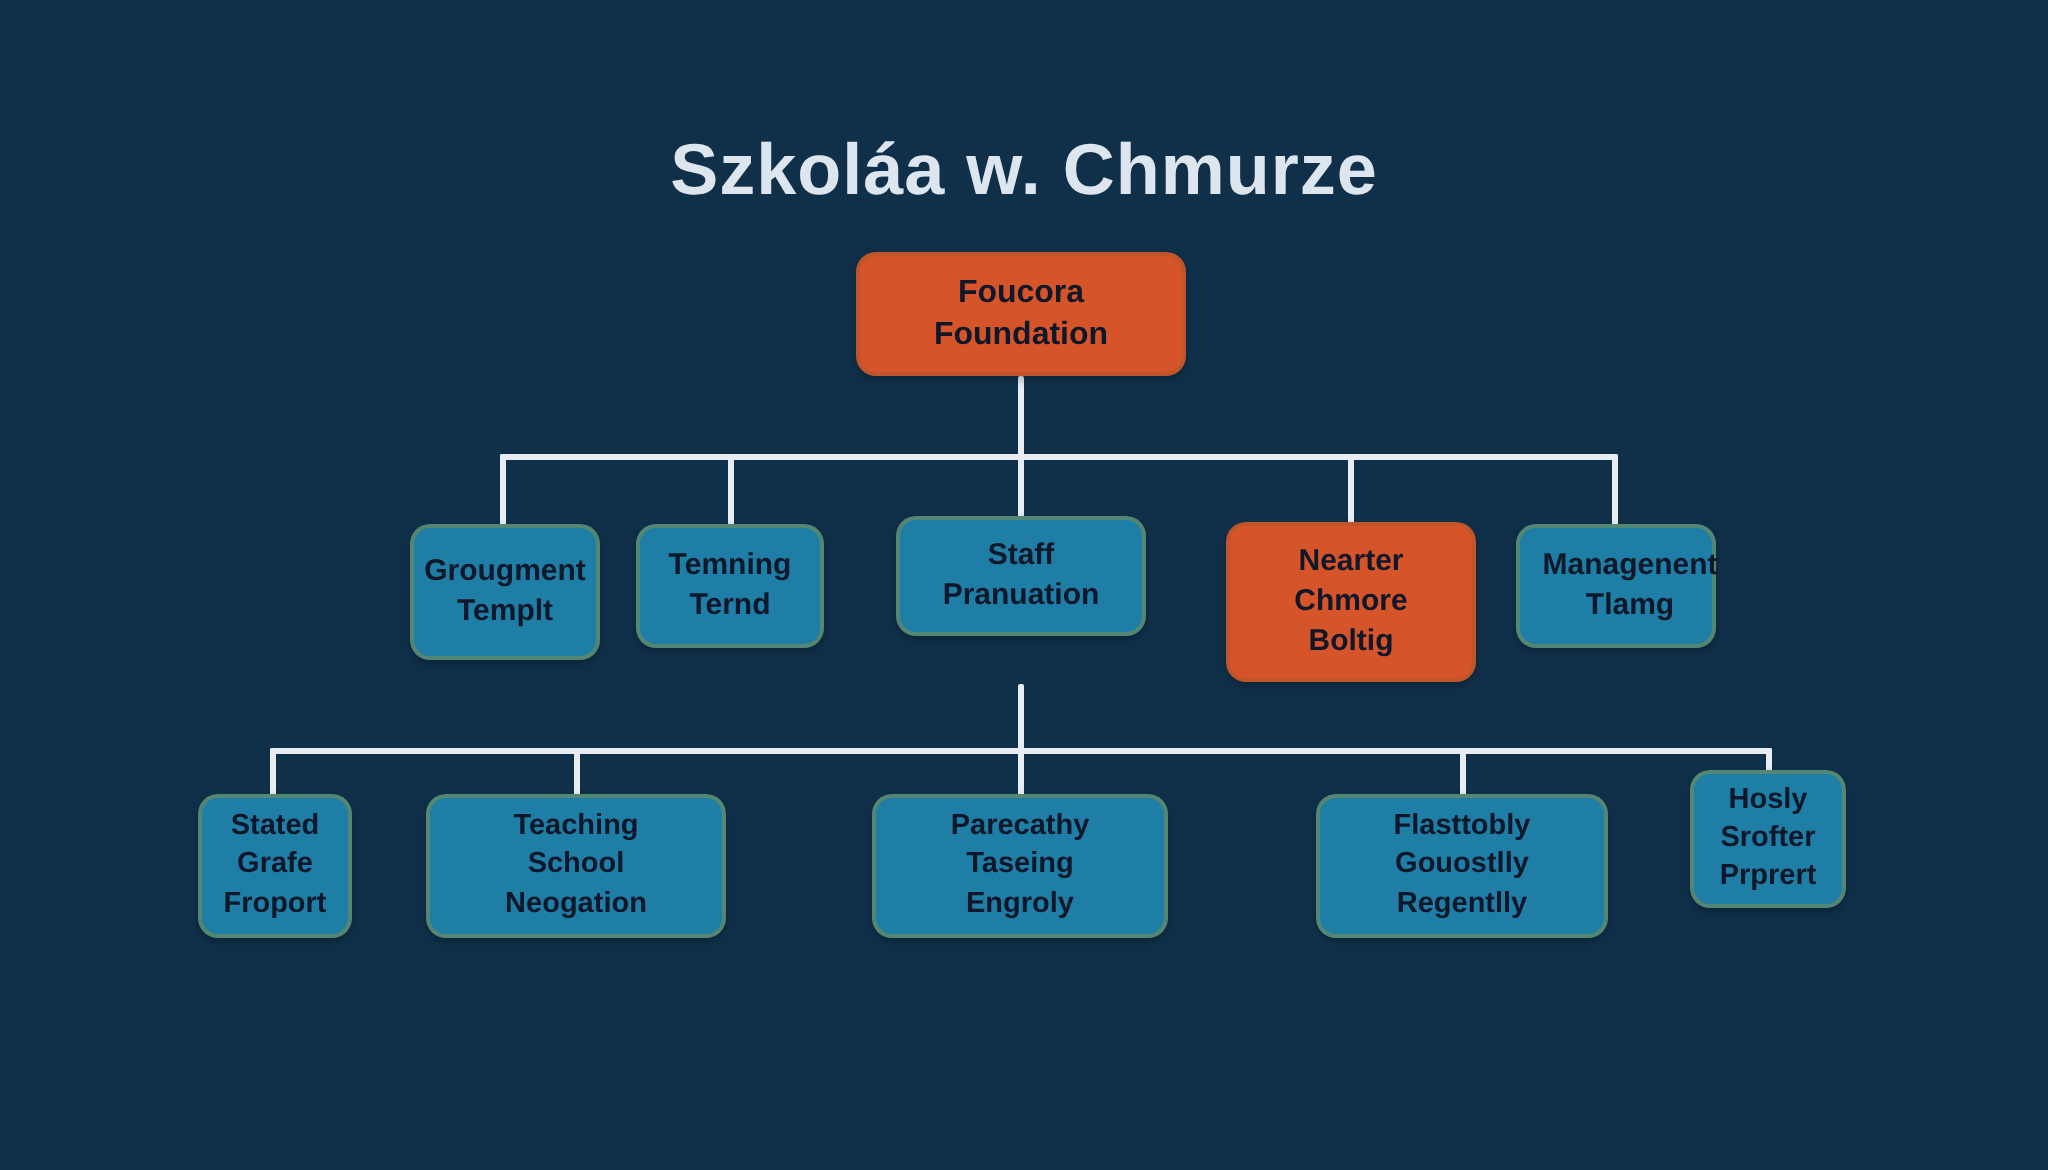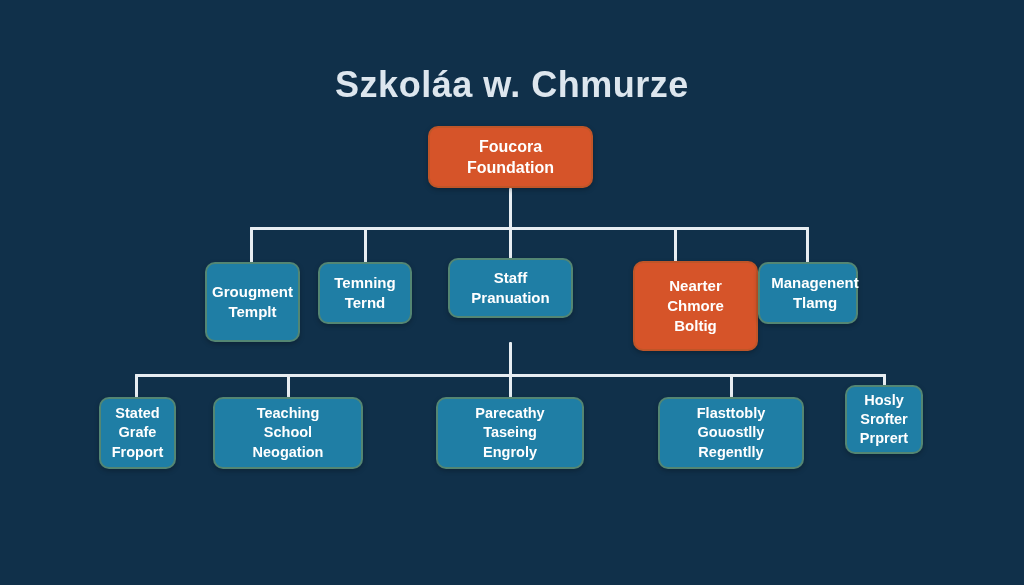--- a/index.html
+++ b/index.html
@@ -48,41 +48,41 @@
   .c-d3-5       { left:883px; top:374px; width:3px;  height:24px; }
   
   .node {
     position: absolute;
     display: flex;
     align-items: center;
     justify-content: center;
     text-align: center;
     white-space: pre-line;
     border-radius: 10px;
-    color: #ffffff;
+    color: #0f172a;
     font-weight: bold;
     font-size: 15px;
     line-height: 1.32;
     box-shadow: 0 2px 5px rgba(0,0,0,0.25);
     box-sizing: border-box;
     padding: 4px 6px;
   }
   .teal {
     background: #1f7ea5;
     border: 2px solid rgba(125, 140, 75, 0.55);
   }
   .orange {
     background: #d65429;
     border: 2px solid rgba(150, 90, 40, 0.35);
   }
   .root  { left:428px; top:126px; width:165px; height:62px; font-size:16px; }
-  .l2-1  { left:205px; top:262px; width:95px;  height:80px; }
+  .l2-1  { left:205px; top:262px; width:95px;  height:68px; }
   .l2-2  { left:318px; top:262px; width:94px;  height:62px; }
   .l2-3  { left:448px; top:258px; width:125px; height:60px; }
-  .l2-4  { left:613px; top:261px; width:125px; height:90px;margin-left:20px; }
+  .l2-4  { left:613px; top:261px; width:125px; height:80px; }
   .l2-5  { left:758px; top:262px; width:100px; height:62px;padding-left:20px; }
   .lvl3  { font-size: 14.5px; }
   .l3-1  { left:99px;  top:397px; width:77px;  height:72px; }
   .l3-2  { left:213px; top:397px; width:150px; height:72px; }
   .l3-3  { left:436px; top:397px; width:148px; height:72px; }
   .l3-4  { left:658px; top:397px; width:146px; height:72px; }
   .l3-5  { left:845px; top:385px; width:78px;  height:69px; }
 </style>
 </head>
 <body>

